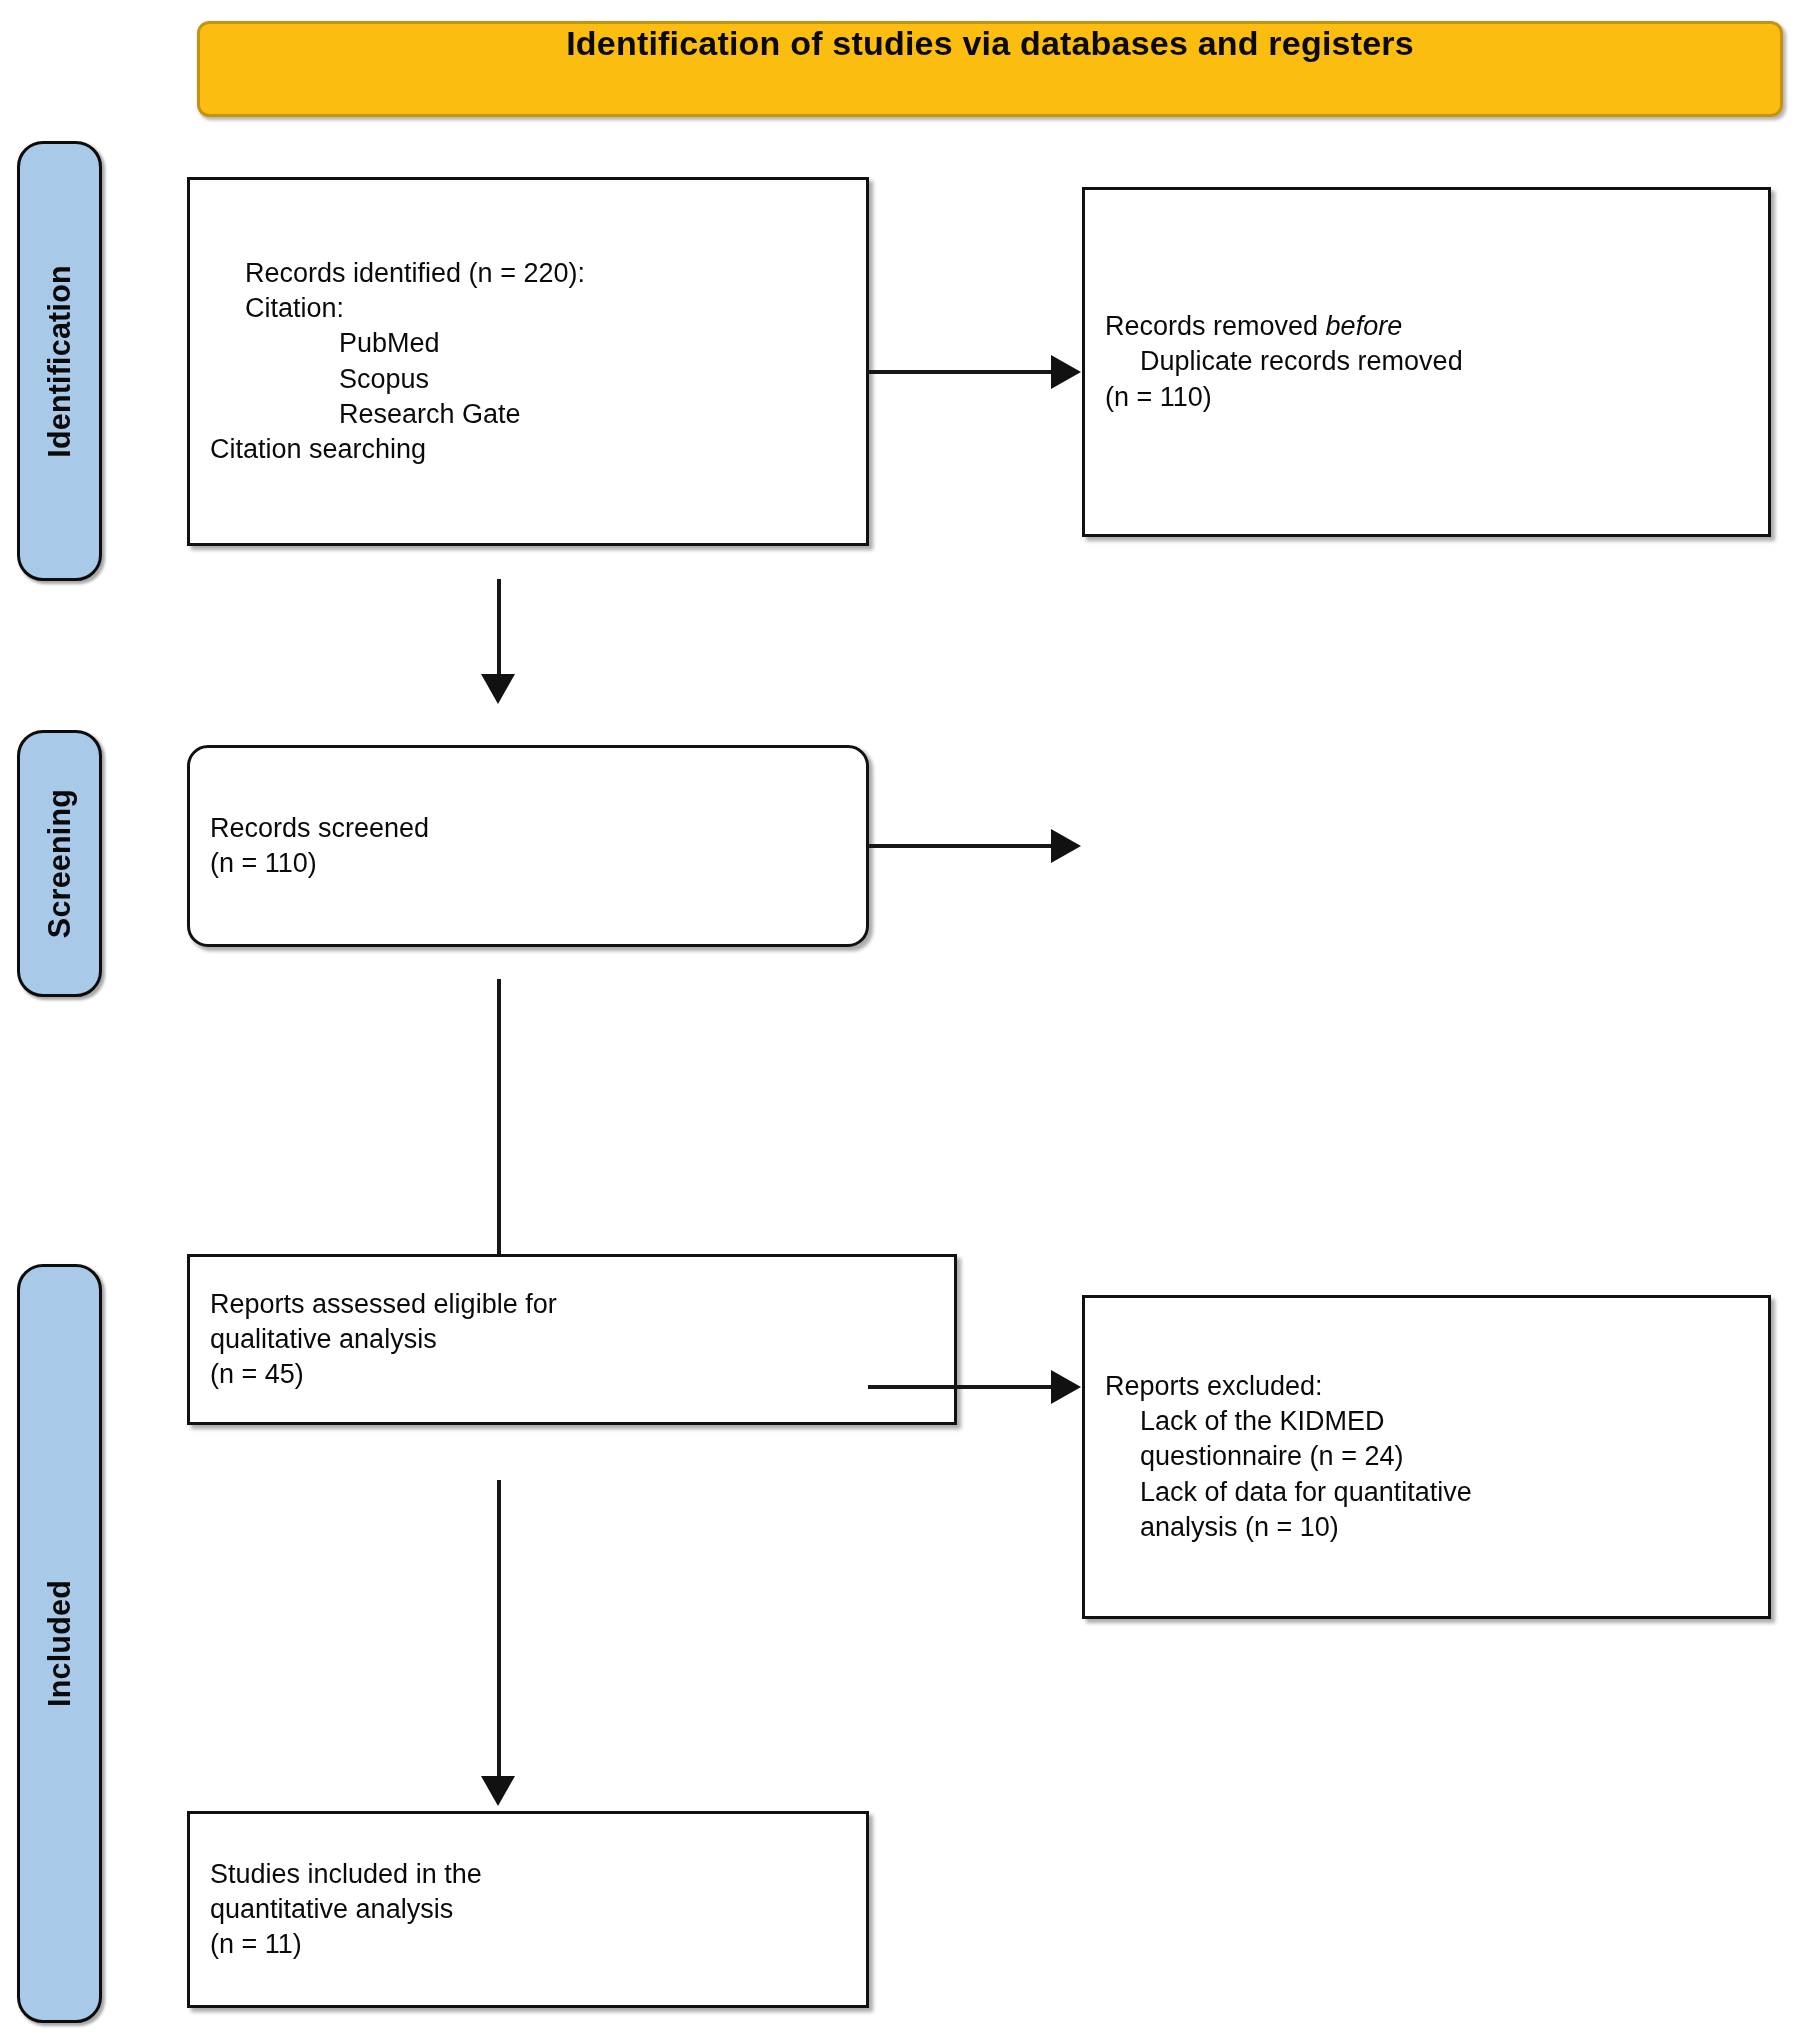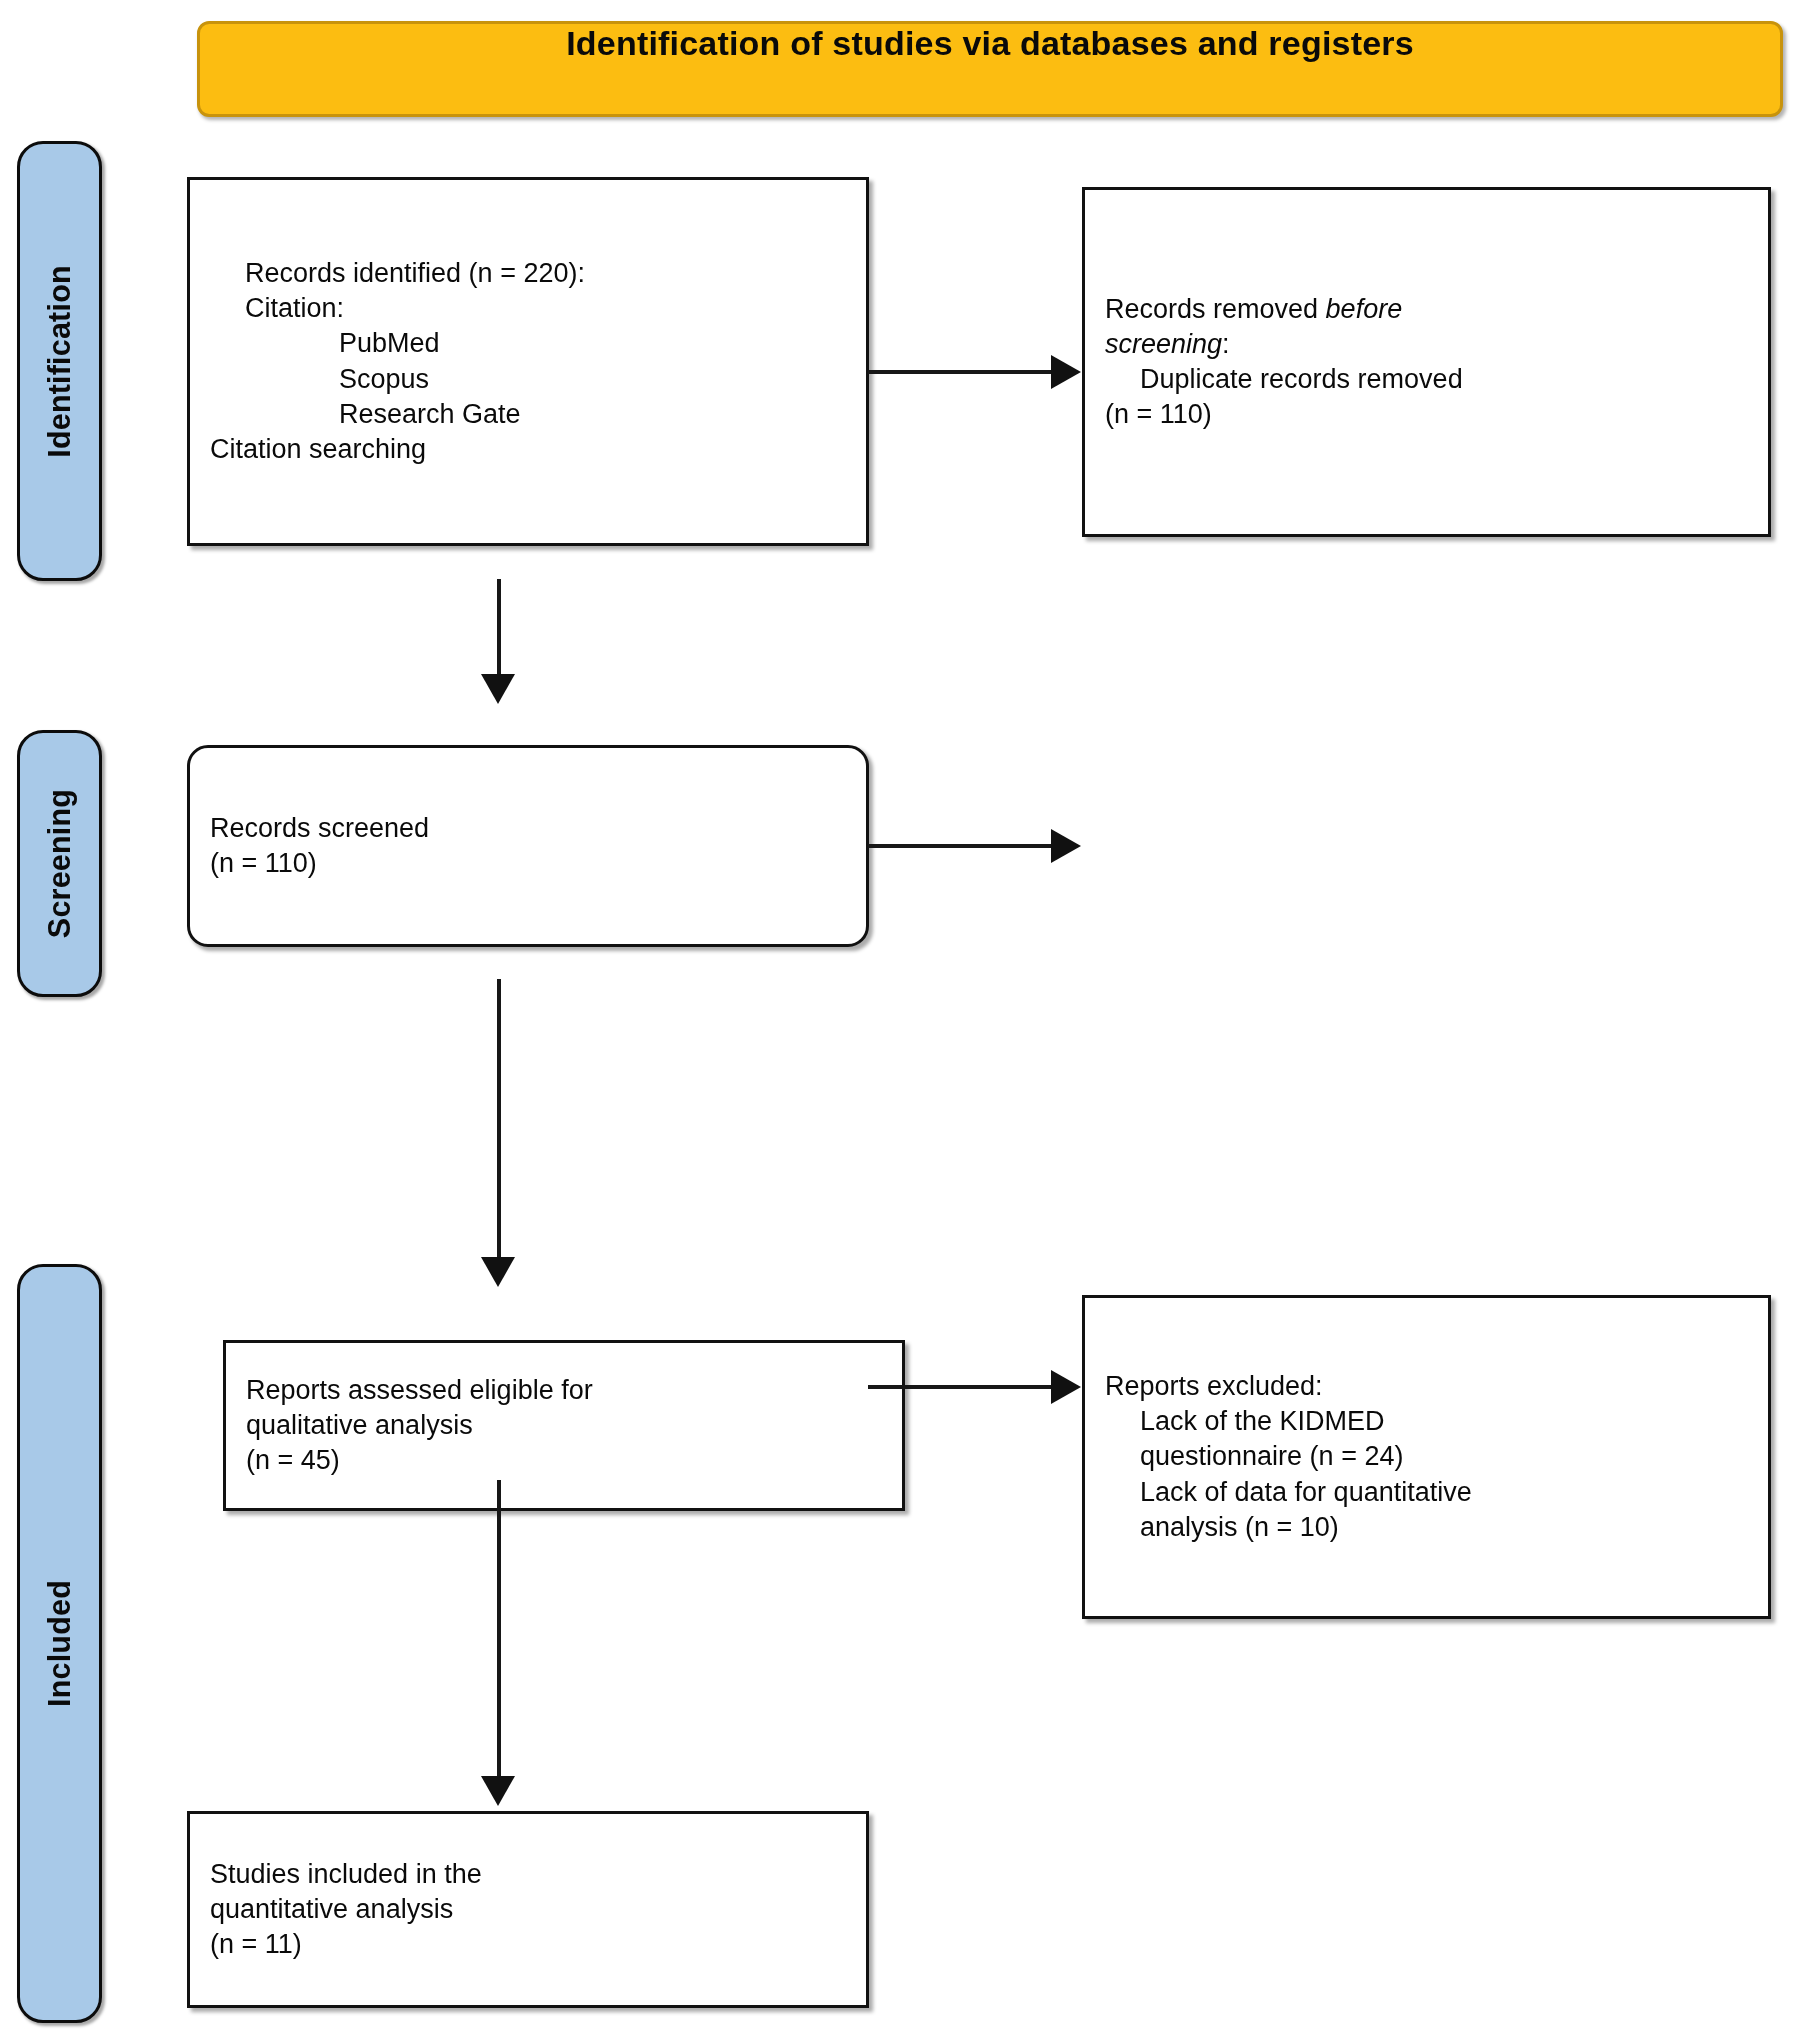--- a/index.html
+++ b/index.html
@@ -144,21 +144,20 @@
       <span class="ln ind-2">PubMed</span>
       <span class="ln ind-2">Scopus</span>
       <span class="ln ind-2">Research Gate</span>
       <span class="ln">Citation searching</span>
     </div>
   </div>
 
   <div class="node va-center" style="left:1082px; top:187px; width:689px; height:350px;">
     <div class="node-body">
       <span class="ln"><span>Records removed </span><span class="ital">before</span></span>
-      <span class="ln"><span class="ital">screening</span><span>:</span></span>
       <span class="ln ind-1">Duplicate records removed</span>
       <span class="ln">(n = 110)</span>
     </div>
   </div>
 
   <div class="conn-h" style="left:868px; top:370px; width:190px;"></div>
   <div class="arrow-right" style="left:1051px; top:355px;"></div>
 
   <div class="conn-v" style="left:497px; top:579px; height:99px;"></div>
   <div class="arrow-down" style="left:481px; top:674px;"></div>
@@ -170,21 +169,21 @@
     </div>
   </div>
 
 
   <div class="conn-h" style="left:868px; top:844px; width:190px;"></div>
   <div class="arrow-right" style="left:1051px; top:829px;"></div>
 
   <div class="conn-v" style="left:497px; top:979px; height:282px;"></div>
   <div class="arrow-down" style="left:481px; top:1257px;"></div>
 
-  <div class="node va-center" style="left:187px; top:1340px; width:682px; height:171px;margin-left:36px;">
+  <div class="node va-center" style="left:187px; top:1254px; width:770px; height:171px;">
     <div class="node-body">
       <span class="ln">Reports assessed eligible for</span>
       <span class="ln">qualitative analysis</span>
       <span class="ln">(n = 45)</span>
     </div>
   </div>
 
   <div class="node va-center" style="left:1082px; top:1295px; width:689px; height:324px;">
     <div class="node-body">
       <span class="ln">Reports excluded:</span>

